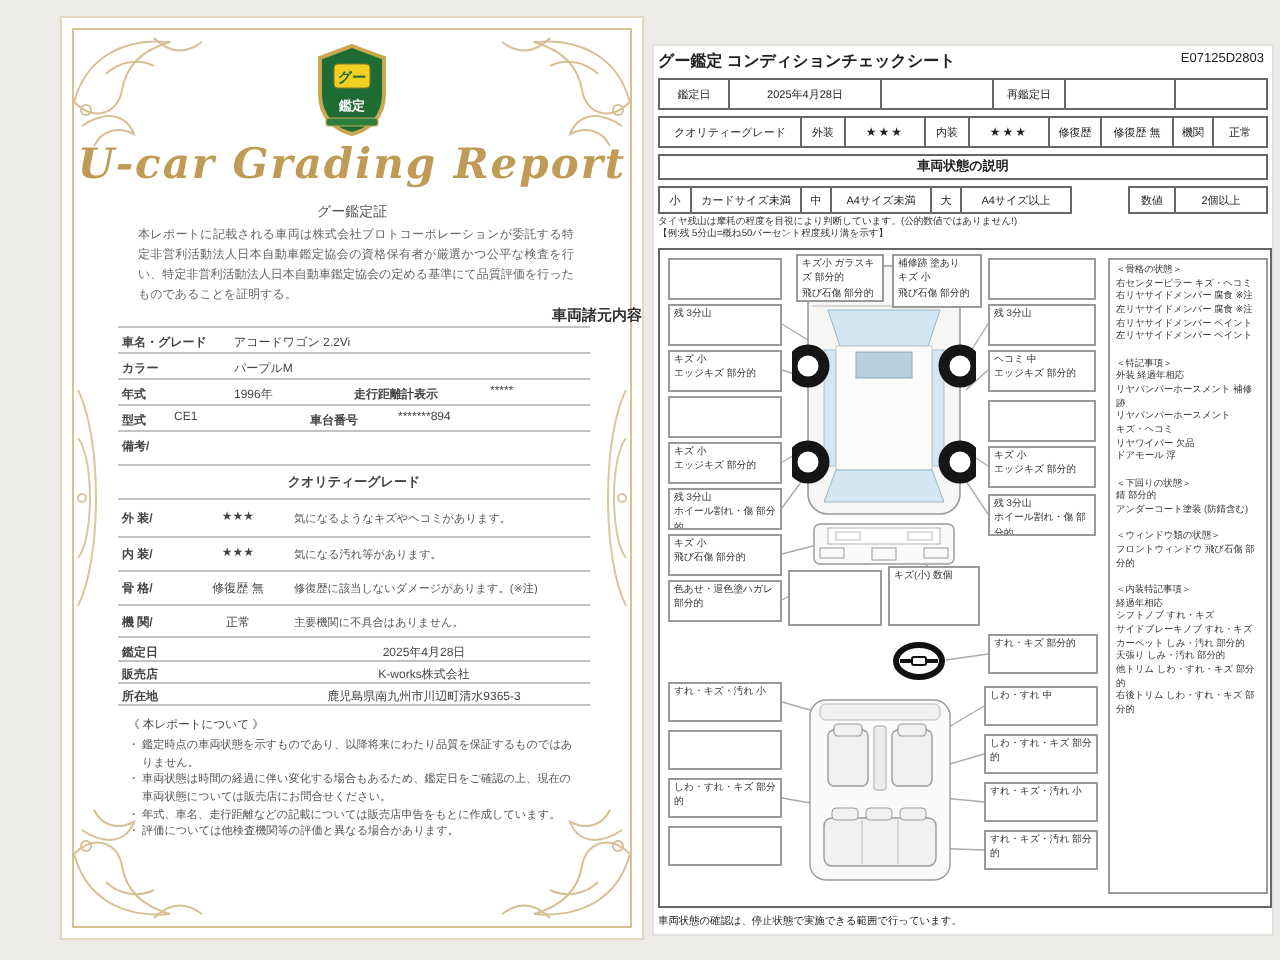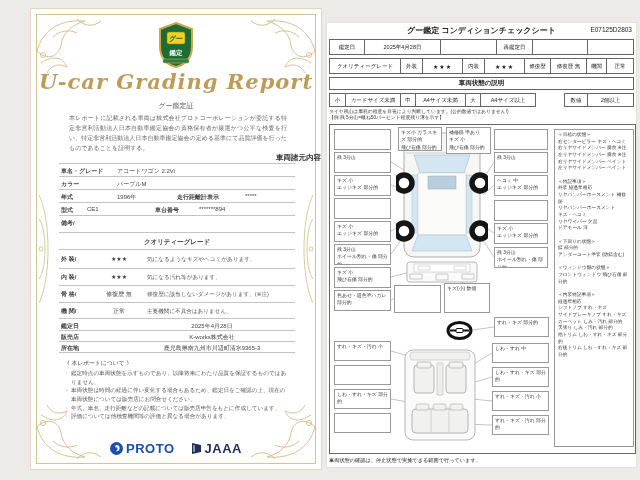--- a/index.html
+++ b/index.html
@@ -44,21 +44,21 @@
       align-items:center;gap:16px;}
   .proto{display:flex;align-items:center;gap:3px;color:#1b4fad;font-weight:bold;
       font-size:13px;letter-spacing:.5px;}
   .jaaa{display:flex;align-items:center;gap:3px;color:#1d2e57;font-weight:bold;
       font-size:13px;letter-spacing:.5px;}
 
   
   .sheet{position:absolute;left:326px;top:22px;width:311px;height:446px;background:#fff;
       border:1px solid #e2e2de;padding:2px;color:#222;}
   .sh-titlerow{position:relative;height:12px;}
-  .sh-title{position:absolute;left:0;width:100%;text-align:center;font-weight:bold;font-size:8px;}
+  .sh-title{position:absolute;left:0;width:100%;text-align:left;font-weight:bold;font-size:8px;}
   .sh-docno{position:absolute;right:2px;top:1px;font-size:6.5px;}
   .trow{display:flex;border:1px solid #666;margin-top:2px;background:#fff;}
   .cell{border-left:1px solid #666;font-size:5.5px;display:flex;align-items:center;
       justify-content:center;text-align:center;padding:1px;overflow:hidden;white-space:nowrap;}
   .cell:first-child{border-left:none;}
   .h17{height:16px;}
   .secbar{border:1px solid #666;margin-top:3px;height:13px;display:flex;align-items:center;
       justify-content:center;font-weight:bold;font-size:6.5px;}
   .legend{display:flex;margin-top:3px;}
   .lgroup{display:flex;border:1px solid #666;height:14px;}
@@ -210,36 +210,20 @@
     </div>
 
     <div class="about">
       <div class="ttl">《 本レポートについて 》</div>
       <div class="itm">鑑定時点の車両状態を示すものであり、以降将来にわたり品質を保証するものではありません。</div>
       <div class="itm">車両状態は時間の経過に伴い変化する場合もあるため、鑑定日をご確認の上、現在の車両状態については販売店にお問合せください。</div>
       <div class="itm">年式、車名、走行距離などの記載については販売店申告をもとに作成しています。</div>
       <div class="itm">評価については他検査機関等の評価と異なる場合があります。</div>
     </div>
 
-    <div class="logos">
-      <div class="proto">
-        <svg width="13" height="13" viewBox="0 0 13 13">
-          <circle cx="6.5" cy="6.5" r="6.5" fill="#1b4fad"></circle>
-          <path d="M6.5 3 C9 3 10 5 9.5 7 C9 9 7 9.5 5.5 9 C6.8 8.8 7.6 8 7.6 6.8 C7.6 5.4 6.4 4.8 5 5.4 C5.2 4 5.8 3 6.5 3 Z" fill="#fff"></path>
-        </svg>
-        <span>PROTO</span>
-      </div>
-      <div class="jaaa">
-        <svg width="11" height="13" viewBox="0 0 11 13">
-          <path d="M1 1 L10 3 L10 10 L1 12 Z" fill="#1d2e57"></path>
-          <path d="M3 3.2 L3 9.8" stroke="#fff" stroke-width="1"></path>
-        </svg>
-        <span>JAAA</span>
-      </div>
-    </div>
   </div>
 
   <div class="sheet">
     <div class="sh-titlerow">
       <div class="sh-title">グー鑑定 コンディションチェックシート</div>
       <div class="sh-docno">E07125D2803</div>
     </div>
 
     <div class="trow h17">
       <div class="cell" style="width:34px">鑑定日</div>

